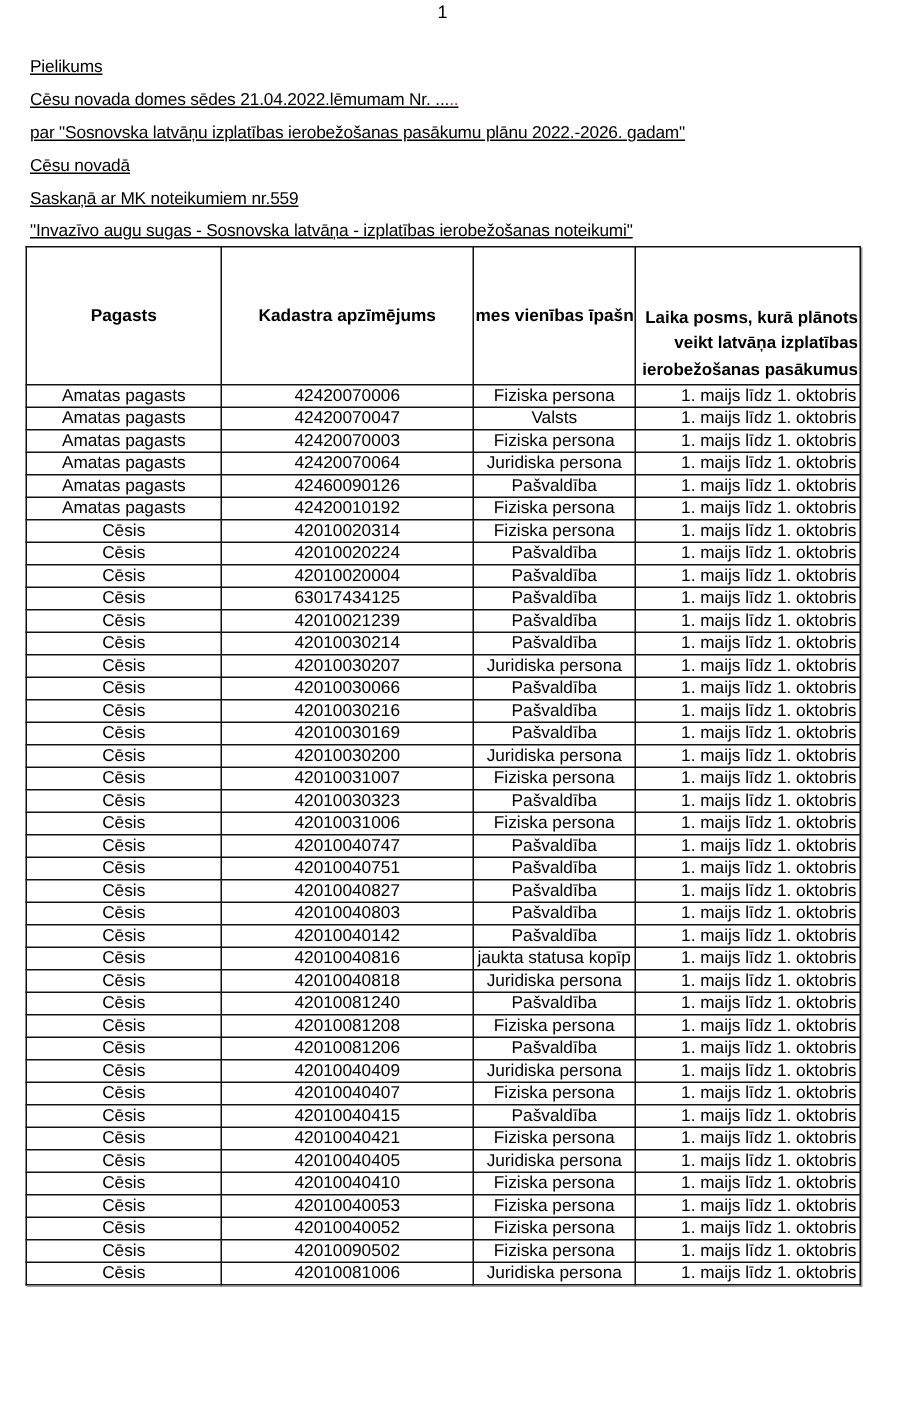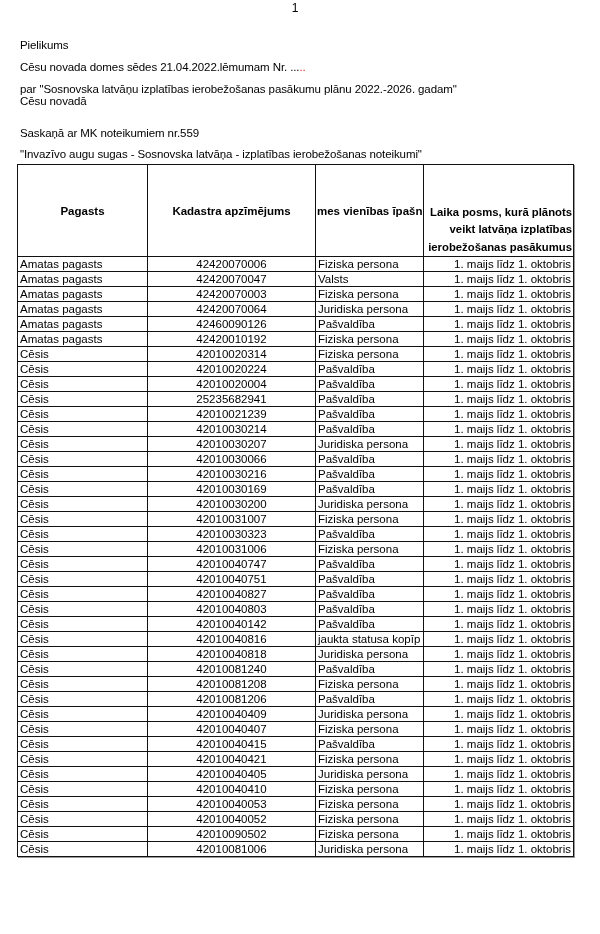--- a/index.html
+++ b/index.html
@@ -8,20 +8,21 @@
       font-family: "Liberation Sans", "DejaVu Sans", sans-serif;
       color: #000;
     }
     .page-number {
       position: absolute; top: 1px; left: 0; width: 590px; text-align: center;
       font-size: 12px;
     }
     .line {
       position: absolute; left: 20px; font-size: 11.5px; white-space: nowrap;
       letter-spacing: -0.1px;
+      text-decoration: underline;
     }
     .red-dots { color: #e0201a; }
     table.data {
       position: absolute; left: 17px; top: 164px;
       border-collapse: collapse; table-layout: fixed;
       width: 556px;
       box-shadow: 1px 1px 0 #9a9a9a;
     }
     table.data th, table.data td {
       border: 1.5px solid #111;
@@ -29,38 +30,38 @@
       font-size: 11.5px;
       overflow: hidden; white-space: nowrap;
       line-height: 14px;
     }
     table.data th {
       font-weight: bold; height: 91px; text-align: center; vertical-align: middle; margin-top: 44px;
     }
     table.data th.col-owner { text-align: left; padding-left: 1px; }
     table.data th.col-period { white-space: normal; vertical-align: bottom; line-height: 17.5px; padding: 0 1px 0 2px; font-size: 11.3px; text-align: right; }
     table.data td { height: 13.75px; }
-    td.c-pag { text-align: left; }
+    td.c-pag { text-align: center; }
     td.c-kad { text-align: center; }
-    td.c-own { text-align: left; }
+    td.c-own { text-align: center; }
     td.c-per { text-align: right; }
     col.w1 { width: 130px; }
     col.w2 { width: 168px; }
     col.w3 { width: 108px; }
     col.w4 { width: 150px; }
   </style>
 </head>
 <body>
 
 <div class="page-number">1</div>
 
 <div class="line" style="top:39px;">Pielikums</div>
 <div class="line" style="top:61px;"><span>Cēsu novada domes sēdes 21.04.2022.lēmumam Nr. ...</span><span class="red-dots">..</span></div>
 <div class="line" style="top:83px;"> par "Sosnovska latvāņu izplatības ierobežošanas pasākumu plānu  2022.-2026. gadam"</div>
-<div class="line" style="top:95px;">Cēsu novadā</div>
+<div class="line" style="top:105px;">Cēsu novadā</div>
 <div class="line" style="top:127px;text-align:right;">Saskaņā ar MK noteikumiem nr.559</div>
 <div class="line" style="top:148px;">"Invazīvo augu sugas - Sosnovska latvāņa - izplatības ierobežošanas noteikumi"</div>
 
 <table class="data">
   <colgroup>
       <col class="w1">
       <col class="w2">
       <col class="w3">
       <col class="w4">
     </colgroup>
@@ -122,21 +123,21 @@
         <td class="c-per">1. maijs līdz 1. oktobris</td>
       </tr>
       <tr>
         <td class="c-pag">Cēsis</td>
         <td class="c-kad">42010020004</td>
         <td class="c-own">Pašvaldība</td>
         <td class="c-per">1. maijs līdz 1. oktobris</td>
       </tr>
       <tr>
         <td class="c-pag">Cēsis</td>
-        <td class="c-kad">25235682941</td>
+        <td class="c-kad">63017434125</td>
         <td class="c-own">Pašvaldība</td>
         <td class="c-per">1. maijs līdz 1. oktobris</td>
       </tr>
       <tr>
         <td class="c-pag">Cēsis</td>
         <td class="c-kad">42010021239</td>
         <td class="c-own">Pašvaldība</td>
         <td class="c-per">1. maijs līdz 1. oktobris</td>
       </tr>
       <tr>

